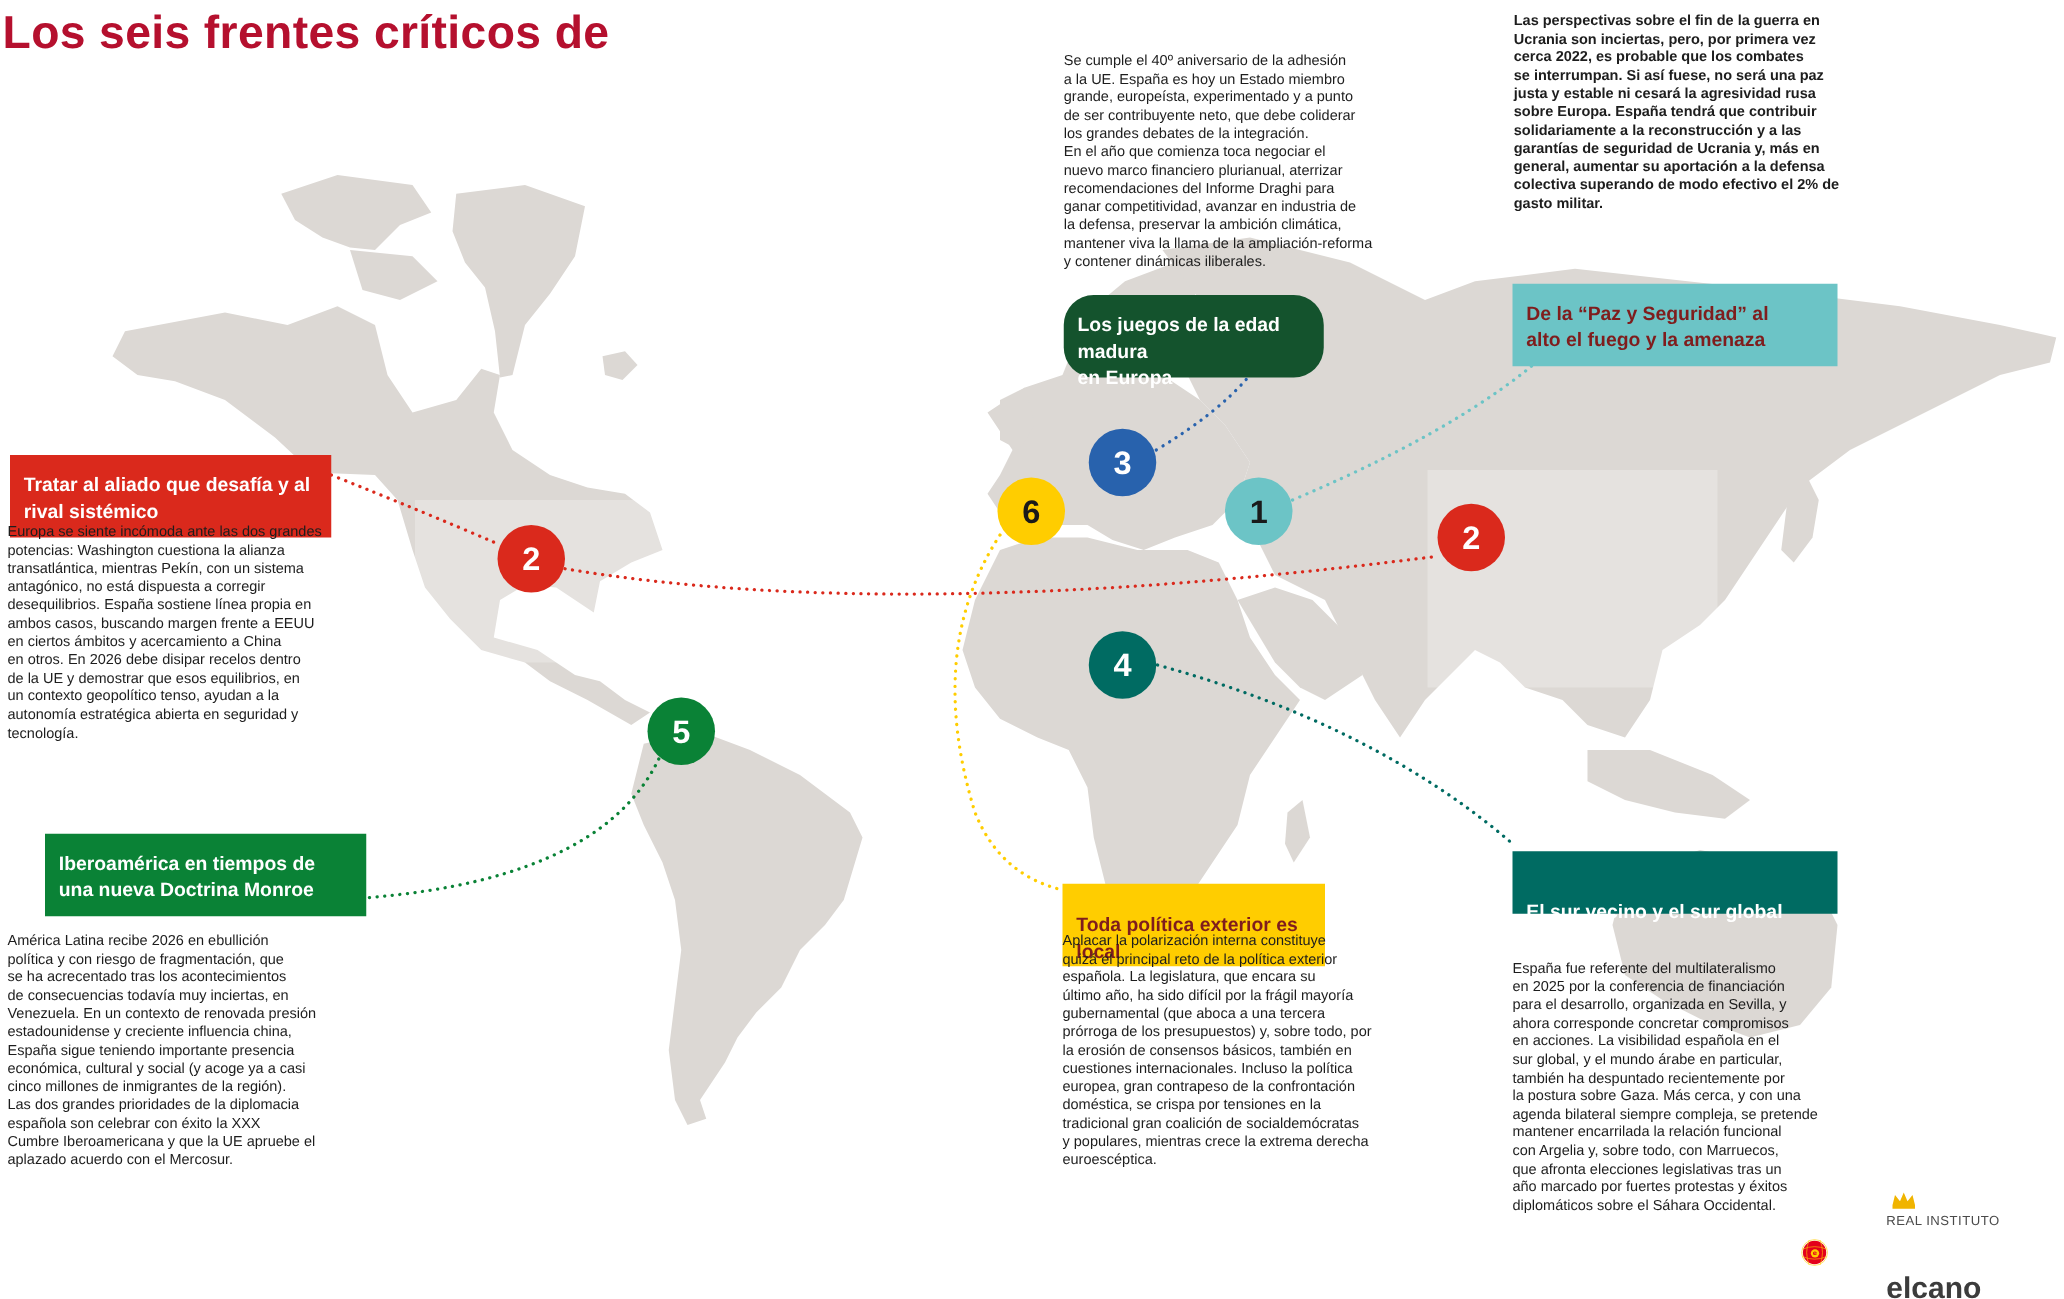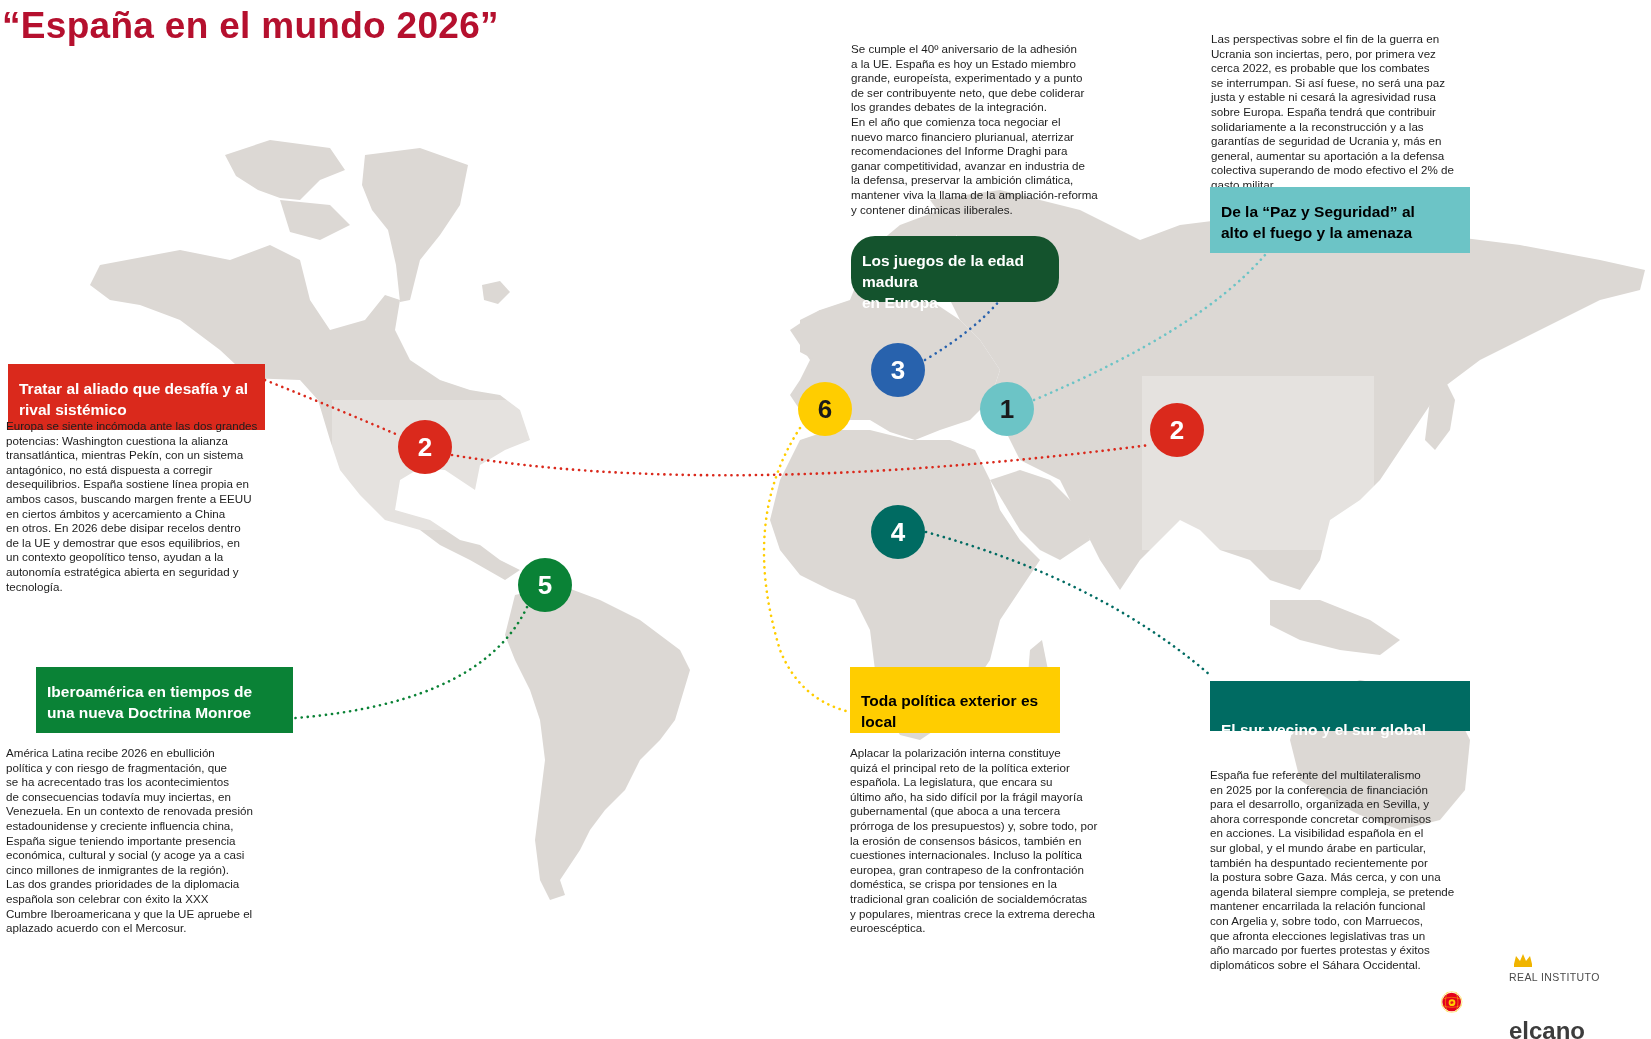--- a/index.html
+++ b/index.html
@@ -14,21 +14,21 @@
     font-size: 37px; line-height: 44px; font-weight: bold;
     color: #b5102e; letter-spacing: 0.3px;
   }
   .title div { white-space: nowrap; }
   svg.map { position: absolute; left: 0; top: 0; }
   .box {
     position: absolute; color: #fff; font-weight: bold;
     font-size: 15.5px; line-height: 21px; padding: 14px 12px 0 11px;
     box-sizing: border-box;
   }
-  .box.dark-text { color: #000000; }
+  .box.dark-text { color: #7f1d1d; margin-top: 40px; }
   .para {
     position: absolute; font-size: 11.6px; line-height: 14.6px; color: #1d1d1d;
   }
   .marker {
     position: absolute; width: 54px; height: 54px; border-radius: 50%;
     display: flex; align-items: center; justify-content: center;
     font-weight: bold; font-size: 26px; color: #fff;
   }
   .logo { position: absolute; left: 1440px; top: 966px; width: 210px; height: 70px; }
   .logo-text { position: absolute; left: 1509px; top: 971px; color: #4a4a4a; }
@@ -87,21 +87,21 @@
 
     <path stroke="#2862ad" d="M925,360 Q975,330 1000,300"></path>
 
     <path stroke="#6cc4c6" d="M1034,400 Q1200,330 1265,255"></path>
 
     <path stroke="#006b62" d="M926,532 Q1100,580 1210,675"></path>
   </g>
 </svg>
 
 <div class="title">
-  <div>“España en el mundo 2026”</div>
+  <div>Los seis frentes críticos de</div>
 </div>
 
 <div class="box" style="left:8px; top:332px; width:257px; height:66px; background:#da291c;margin-top:32px;">
   <div>Tratar al aliado que desafía y al</div>
   <div>rival sistémico</div>
 </div>
 <div class="para" style="left:6px; top:419px; width:265px;">
   <div>Europa se siente incómoda ante las dos grandes</div>
   <div>potencias: Washington cuestiona la alianza</div>
   <div>transatlántica, mientras Pekín, con un sistema</div>
@@ -149,21 +149,21 @@
   <div>la defensa, preservar la ambición climática,</div>
   <div>mantener viva la llama de la ampliación-reforma</div>
   <div>y contener dinámicas iliberales.</div>
 </div>
 
 <div class="box" style="left:851px; top:236px; width:208px; height:66px; background:#14532d;border-radius:24px;">
   <div>Los juegos de la edad madura</div>
   <div>en Europa</div>
 </div>
 
-<div class="para" style="left:1211px; top:32px; width:270px;">
+<div class="para" style="left:1211px; top:10px; width:270px;font-weight:bold;">
   <div>Las perspectivas sobre el fin de la guerra en</div>
   <div>Ucrania son inciertas, pero, por primera vez</div>
   <div>cerca 2022, es probable que los combates</div>
   <div>se interrumpan. Si así fuese, no será una paz</div>
   <div>justa y estable ni cesará la agresividad rusa</div>
   <div>sobre Europa. España tendrá que contribuir</div>
   <div>solidariamente a la reconstrucción y a las</div>
   <div>garantías de seguridad de Ucrania y, más en</div>
   <div>general, aumentar su aportación a la defensa</div>
   <div>colectiva superando de modo efectivo el 2% de</div>

